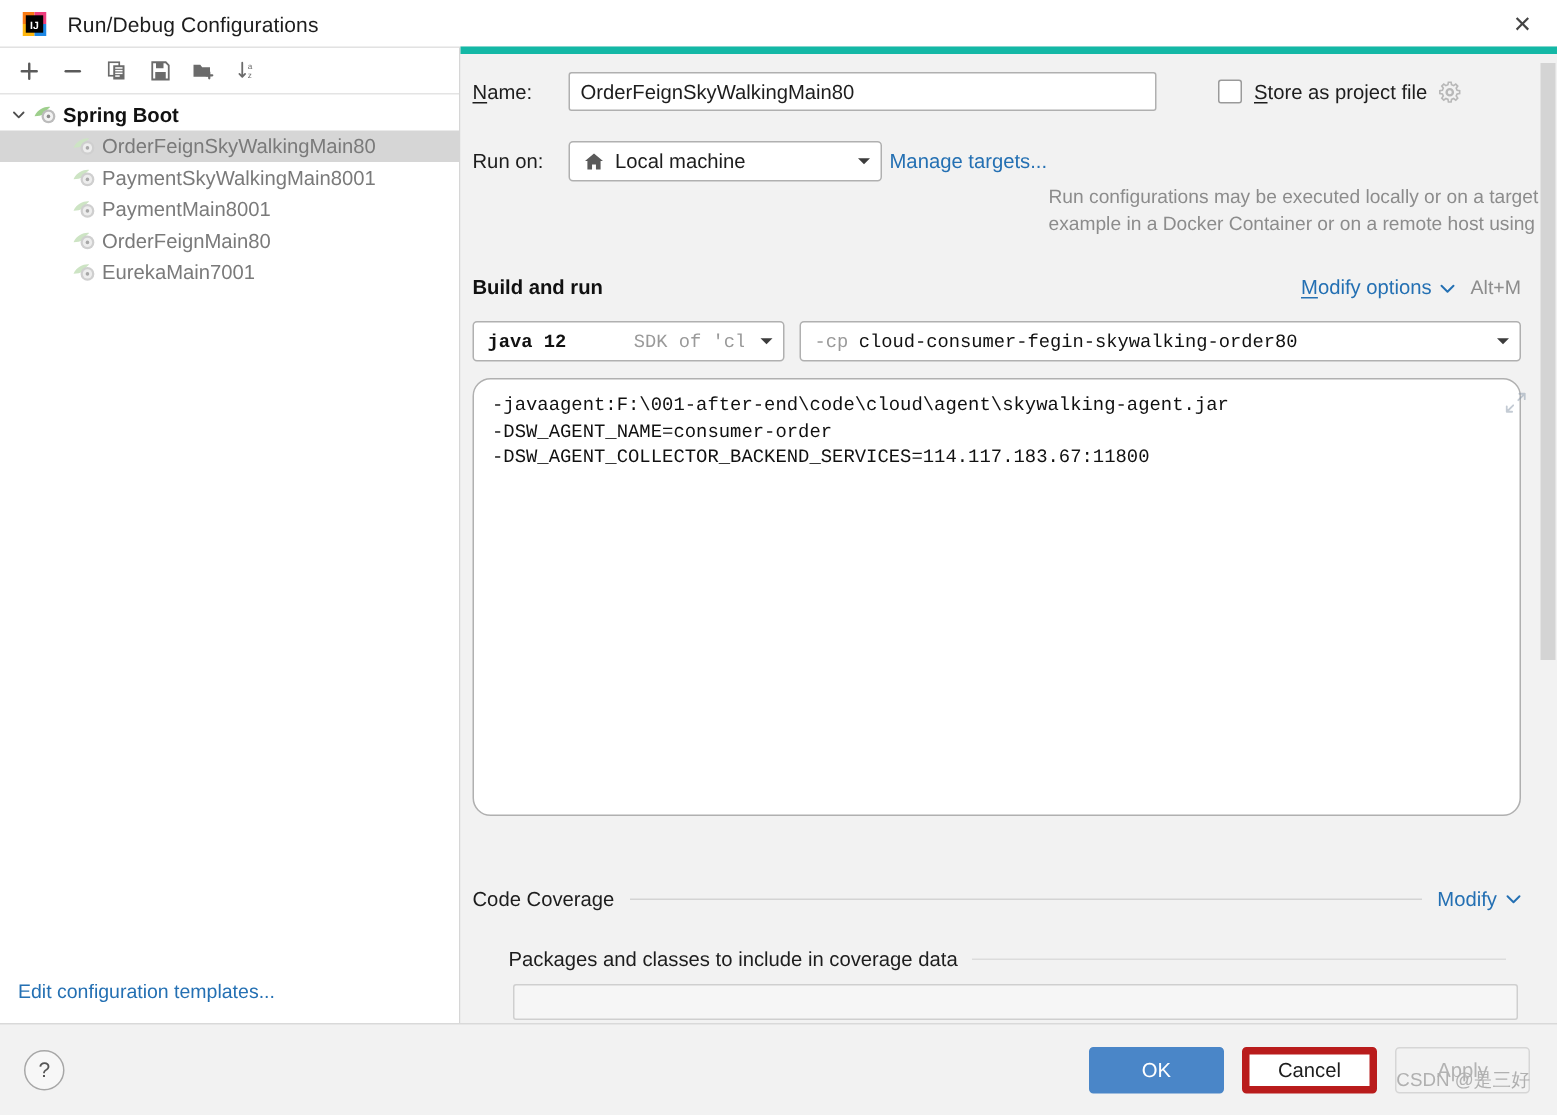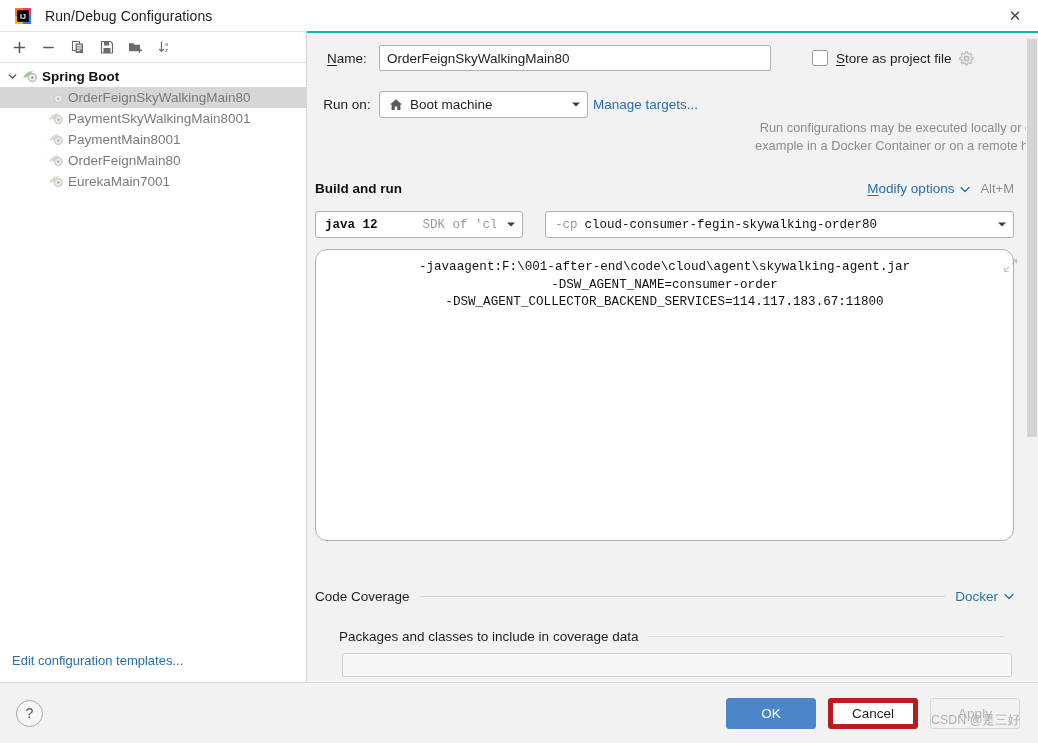--- a/index.html
+++ b/index.html
@@ -79,23 +79,22 @@
   }
   .spring-icon { width: 17px; height: 15px; margin-right: 3px; flex: none; }
   .edit-templates {
     position: absolute; left: 12px; bottom: 14px;
     color: #2470b3; font-size: 13px; cursor: pointer;
   }
 
   
   .right-pane {
     flex: 1; position: relative; overflow: hidden;
-    border-top: 2px solid #14b8a6;
+    border-top: 5px solid #14b8a6;
     background: #f2f2f2;
-    text-align: center;
   }
   .right-scroll { position: absolute; inset: 0 12px 0 0; }
 
   .lbl { font-size: 13.5px; color: #1d1d1d; }
   .u { text-decoration: underline; text-underline-offset: 2px; }
 
   .name-row { position: absolute; left: 8px; top: 12px; right: 12px; display: flex; align-items: center; }
   .name-label { width: 64px; }
   .text-input {
     height: 26px; box-sizing: border-box;
@@ -135,21 +134,21 @@
     display: flex; align-items: center;
   }
   .section-title { font-weight: bold; font-size: 13.5px; color: #111; }
   .section-right { margin-left: auto; display: flex; align-items: baseline; }
   .alt-key { color: #8c8c8c; font-size: 13px; margin-left: 10px; }
 
   .combos-row { position: absolute; left: 8px; top: 178px; right: 12px; display: flex; }
   .combo-jdk { width: 208px; justify-content: space-between; }
   .jdk-main { font-family: "Liberation Mono", monospace; font-size: 12.5px; font-weight: bold; color: #111; }
   .jdk-sub { font-family: "Liberation Mono", monospace; font-size: 12.5px; color: #9a9a9a; margin-left: 6px; }
-  .combo-cp { flex: 1; margin-left: 22px; }
+  .combo-cp { flex: 1; margin-left: 10px; }
   .cp-flag { font-family: "Liberation Mono", monospace; font-size: 12.5px; color: #9a9a9a; }
   .cp-text { font-family: "Liberation Mono", monospace; font-size: 12.5px; color: #111; margin-left: 7px; }
 
   .vm-box {
     position: absolute; left: 8px; top: 216px; right: 12px; height: 292px;
     background: #fff; border: 1px solid #b0b0b0; border-radius: 12px;
     padding: 9px 12px; box-sizing: border-box;
     font-family: "Liberation Mono", monospace; font-size: 12.6px;
     color: #111; line-height: 17.5px; white-space: pre;
     overflow: hidden; cursor: text;
@@ -384,21 +383,21 @@
         </div>
 
         <div class="runon-row">
           <span class="lbl runon-label">Run on:</span>
           <span class="combo combo-runon">
             <span style="display:inline-flex;margin-right:7px;">
               <svg width="14" height="14" viewBox="0 0 14 14">
                   <path d="M7 1.3L1 6.4h1.6V12h3.1V8.6h2.6V12h3.1V6.4H13z" fill="#5a5a5a"></path>
                 </svg>
             </span>
-            <span>Boot machine</span>
+            <span>Local machine</span>
             <span class="arrow">
               <svg width="10" height="7" viewBox="0 0 10 7">
                   <path d="M1 1.5l4 4 4-4z" fill="#3c3c3c"></path>
                 </svg>
             </span>
           </span>
           <span class="link manage-link">Manage targets...</span>
         </div>
 
         <div class="hint">
@@ -448,21 +447,21 @@
         <span class="vm-expand">
           <svg width="15" height="15" viewBox="0 0 15 15">
             <path d="M13.5 1.5L9.2 5.8M13.5 1.5h-3.6M13.5 1.5v3.6" fill="none" stroke="#8a99ab" stroke-width="1.2" stroke-linecap="round"></path>
             <path d="M1.5 13.5l4.3-4.3M1.5 13.5h3.6M1.5 13.5V9.9" fill="none" stroke="#8a99ab" stroke-width="1.2" stroke-linecap="round"></path>
           </svg>
         </span>
 
         <div class="cov-header">
           <span class="lbl">Code Coverage</span>
           <span class="sep-line"></span>
-          <span class="link">Docker</span>
+          <span class="link">Modify</span>
           <span style="margin-left:6px;display:inline-flex;">
             <svg width="10" height="7" viewBox="0 0 10 7">
                 <path d="M1 1.5l4 4 4-4" fill="none" stroke="#2470b3" stroke-width="1.3" stroke-linecap="round" stroke-linejoin="round"></path>
               </svg>
           </span>
         </div>
 
         <div class="cov-sub">
           <span class="lbl">Packages and classes to include in coverage data</span>
           <span class="sep-line"></span>

